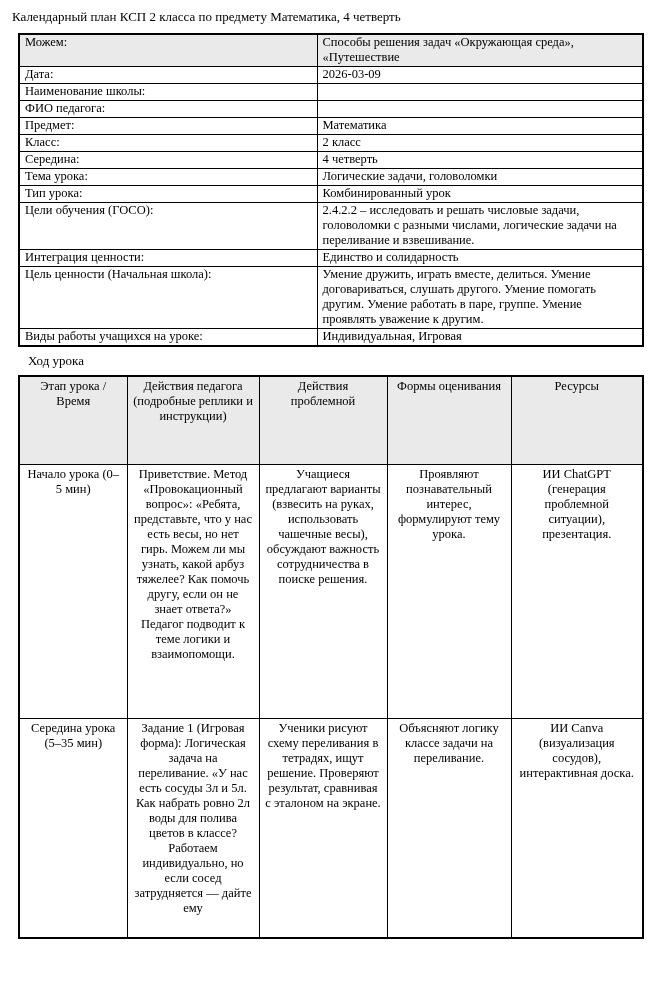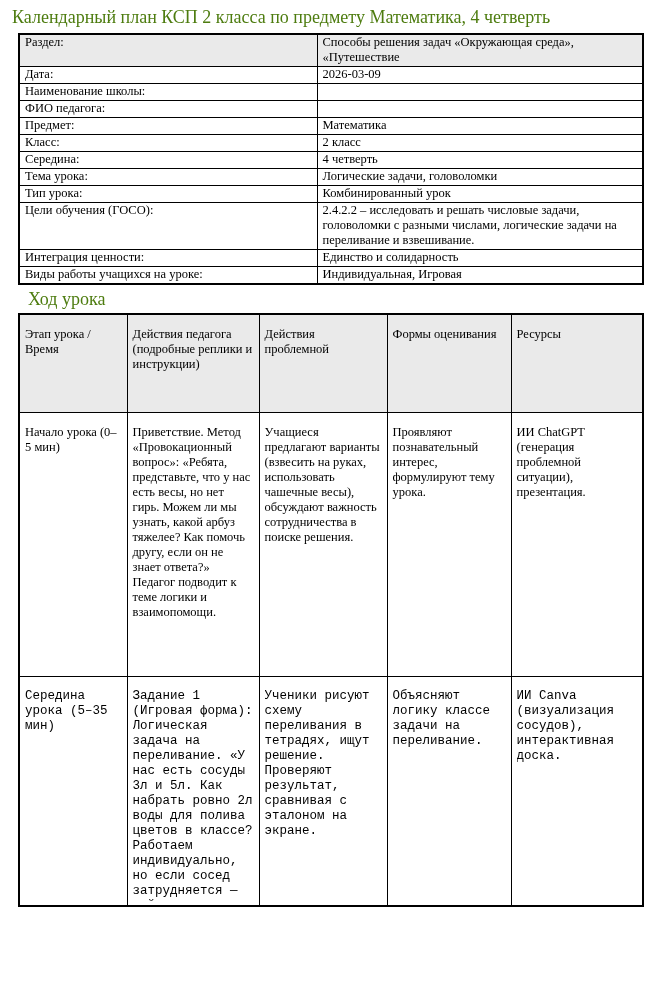--- a/index.html
+++ b/index.html
@@ -3,59 +3,59 @@
 <meta charset="utf-8">
 <style>
   html, body { margin: 0; padding: 0; background: #ffffff; }
   body {
     width: 651px; height: 985px; overflow: hidden;
     font-family: "Liberation Serif", "DejaVu Serif", serif;
     color: #000000;
   }
   .page { padding: 9px 9px 0 12px; }
   .doc-title {
-    font-size: 18px; line-height: 16px; margin: 0 0 8px 0; color: #4d7c0f;
+    font-size: 13px; line-height: 16px; margin: 0 0 8px 0; color: #000000;
   }
   .flow-heading { margin: 6px 0 6px 16px; }
   table {
     border-collapse: collapse; table-layout: fixed;
     width: 624px; margin-left: 6px;
     border: 2px solid #000;
   }
   td, th {
     border: 1px solid #000;
     vertical-align: top; text-align: left;
     font-weight: normal;
     font-size: 12.5px; line-height: 15px;
     padding: 0 5px 1px 5px;
     overflow-wrap: break-word;
     word-wrap: break-word;
   }
   .hdr td, .hdr th { background: #eaeaea; }
-  .lesson-table td, .lesson-table th { padding-top: 12px; }
+  .lesson-table td, .lesson-table th { padding-top: 2px; text-align: center; }
   .lesson-table .head-row th { height: 84px; }
   .lesson-table .row-start td { height: 250px; }
   .lesson-table .row-mid td { height: 215px; }
-  .lesson-table .row-mid .clip { max-height: 213px; overflow: hidden; font-family: Liberation Mono, monospace; }
+  .lesson-table .row-mid .clip { max-height: 213px; overflow: hidden; }
 </style>
 </head>
 <body>
 
 <div class="page">
 
   <div class="doc-title">Календарный план КСП 2 класса по предмету Математика, 4 четверть</div>
 
   <table class="info-table">
     <colgroup>
         <col style="width:298px">
         <col style="width:326px">
       </colgroup>
     <tbody>
       <tr class="hdr">
-        <td>Раздел:</td>
+        <td>Можем:</td>
         <td>Способы решения задач «Окружающая среда», «Путешествие</td>
       </tr>
       <tr>
         <td>Дата:</td>
         <td>2026-03-09</td>
       </tr>
       <tr>
         <td>Наименование школы:</td>
         <td></td>
       </tr>
@@ -83,20 +83,24 @@
         <td>Тип урока:</td>
         <td>Комбинированный урок</td>
       </tr>
       <tr>
         <td>Цели обучения (ГОСО):</td>
         <td>2.4.2.2 – исследовать и решать числовые задачи, головоломки с разными числами, логические задачи на переливание и взвешивание.</td>
       </tr>
       <tr>
         <td>Интеграция ценности:</td>
         <td>Единство и солидарность</td>
+      </tr>
+      <tr>
+        <td>Цель ценности (Начальная школа):</td>
+        <td>Умение дружить, играть вместе, делиться. Умение договариваться, слушать другого. Умение помогать другим. Умение работать в паре, группе. Умение проявлять уважение к другим.</td>
       </tr>
       <tr>
         <td>Виды работы учащихся на уроке:</td>
         <td>Индивидуальная, Игровая</td>
       </tr>
     </tbody>
   </table>
 
   <div class="doc-title flow-heading">Ход урока</div>
 

